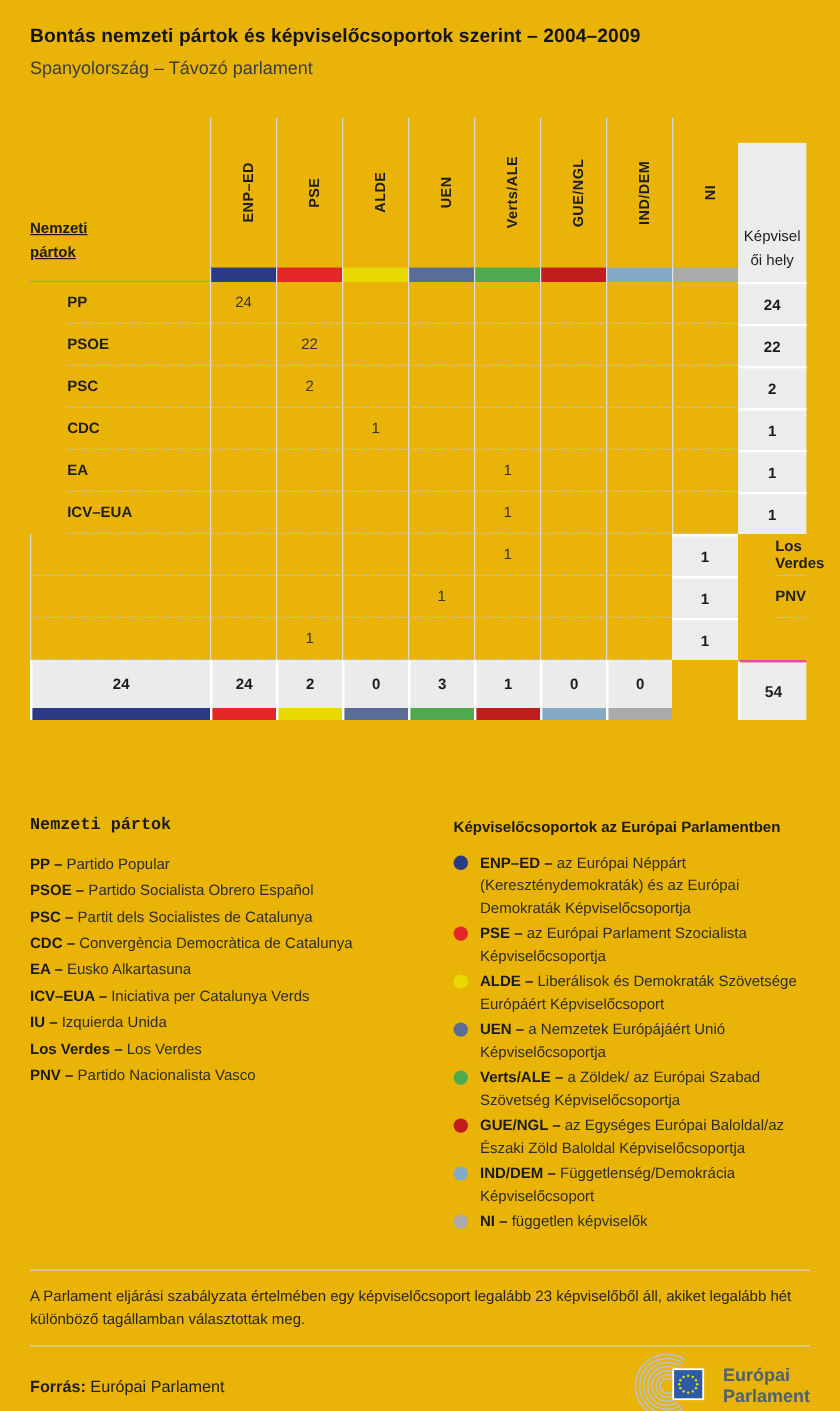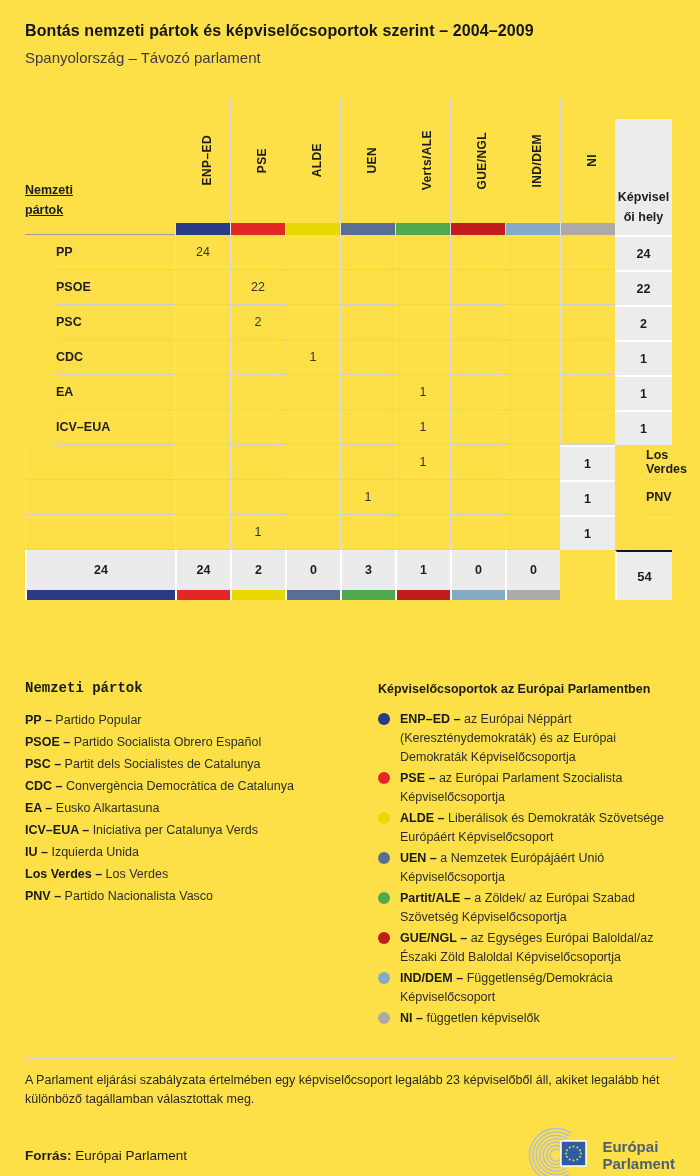--- a/index.html
+++ b/index.html
@@ -1,43 +1,43 @@
 <!DOCTYPE html>
 <html lang="hu"><head>
 <meta charset="utf-8">
 <style>
   * { box-sizing: border-box; }
   html, body { margin: 0; padding: 0; background: #fff; }
   body { width: 700px; font-family: "Liberation Sans", sans-serif; color: #222; }
-  .page { width: 700px; height: 1176px; overflow: hidden; position: relative; background: #fde047; }
+  .page { width: 700px; height: 1176px; overflow: hidden; position: relative; background: #eab308; }
 
   .title { margin: 22px 25px 0; font-size: 16px; font-weight: 700; color: #141414; letter-spacing: .1px; }
   .subtitle { margin: 9px 25px 0; font-size: 15px; font-weight: 400; color: #3c3c3c; }
 
   
   .table-grid {
     margin: 32px 25px 0;
     display: grid;
     grid-template-columns: 150px repeat(8, 55px) 57px;
     grid-template-rows: 125px 12px repeat(9, 35px) 40px 10px;
     width: 647px;
     font-size: 12.5px;
   }
   .corner { display: flex; flex-direction: column; justify-content: flex-end; font-weight: 700; color: #1c1c1c; line-height: 1.65; padding-bottom: 2px; text-decoration: underline; }
   .ghead { border-left: 1px solid #d8d8d8; display: flex; align-items: center; justify-content: center; }
   .ghead span { writing-mode: vertical-rl; transform: rotate(180deg) translateX(-4px); font-weight: 700; font-size: 12px; letter-spacing: .4px; color: #1c1c1c; white-space: nowrap; }
-  .seats-head { background: #ececec; display: flex; flex-direction: column; justify-content: flex-end; align-items: center; text-align: center; font-weight: 700; line-height: 1.55; padding-bottom: 8px; color: #1c1c1c; margin-top: 21px; }
+  .seats-head { background: #ececec; display: flex; flex-direction: column; justify-content: flex-end; align-items: center; text-align: center; font-weight: 400; line-height: 1.55; padding-bottom: 8px; color: #1c1c1c; margin-top: 21px; }
   .bar-label { border-bottom: 1px solid #9c9c9c; }
   .hbar { border-left: 1px solid #e2e2e2; }
   .pl { display: flex; align-items: center; font-weight: 700; color: #1e1e1e; border-bottom: 1px dotted #c7c7c7; margin-left: 31px; }
   .dv { display: flex; align-items: center; justify-content: center; color: #333; border-left: 1px solid #dcdcdc; border-bottom: 1px dotted #c7c7c7; }
   .gv { background: #ececec; border-top: 2px solid #fff; display: flex; align-items: center; justify-content: center; font-weight: 700; color: #1c1c1c; }
   .tv { background: #ebebeb; border-left: 2px solid #fff; display: flex; align-items: center; justify-content: center; font-weight: 700; color: #1c1c1c; }
   .tbar { border-left: 2px solid #fff; }
-  .gt { background: #ececec; border-top: 2px solid #0f172a; border-left: 2px solid #fff; display: flex; align-items: center; justify-content: center; font-weight: 700; font-size: 13px; color: #1c1c1c; }
+  .gt { background: #ececec; border-top: 2px solid #ec4899; border-left: 2px solid #fff; display: flex; align-items: center; justify-content: center; font-weight: 700; font-size: 13px; color: #1c1c1c; }
 
   
   .legends { display: flex; margin: 80px 25px 0; }
   .legend-left { width: 353px; flex: none; }
   .legend-left h3 { margin: 0 0 13px; font-family: "Liberation Mono", "DejaVu Sans Mono", monospace; font-size: 14px; font-weight: 700; color: #1a1a1a; }
   .party-item { font-size: 12.5px; line-height: 22px; color: #2d2d2d; }
   .party-item b { color: #1a1a1a; }
   .legend-right { width: 297px; flex: none; }
   .legend-right h3 { margin: 2px 0 14px; font-size: 12.5px; font-weight: 700; color: #1a1a1a; }
   .group-item { display: flex; margin-bottom: 2px; font-size: 12.5px; line-height: 19px; color: #2d2d2d; }
@@ -244,21 +244,21 @@
           <div class="group-item">
             <span class="dot" style="background: rgb(232, 217, 3);"></span>
             <span class="txt"><b>ALDE –</b><span> Liberálisok és Demokraták Szövetsége Európáért Képviselőcsoport</span></span>
           </div>
           <div class="group-item">
             <span class="dot" style="background: rgb(90, 109, 150);"></span>
             <span class="txt"><b>UEN –</b><span> a Nemzetek Európájáért Unió Képviselőcsoportja</span></span>
           </div>
           <div class="group-item">
             <span class="dot" style="background: rgb(79, 170, 79);"></span>
-            <span class="txt"><b>Partit/ALE –</b><span> a Zöldek/ az Európai Szabad Szövetség Képviselőcsoportja</span></span>
+            <span class="txt"><b>Verts/ALE –</b><span> a Zöldek/ az Európai Szabad Szövetség Képviselőcsoportja</span></span>
           </div>
           <div class="group-item">
             <span class="dot" style="background: rgb(194, 29, 29);"></span>
             <span class="txt"><b>GUE/NGL –</b><span> az Egységes Európai Baloldal/az Északi Zöld Baloldal Képviselőcsoportja</span></span>
           </div>
           <div class="group-item">
             <span class="dot" style="background: rgb(132, 170, 198);"></span>
             <span class="txt"><b>IND/DEM –</b><span> Függetlenség/Demokrácia Képviselőcsoport</span></span>
           </div>
           <div class="group-item">

